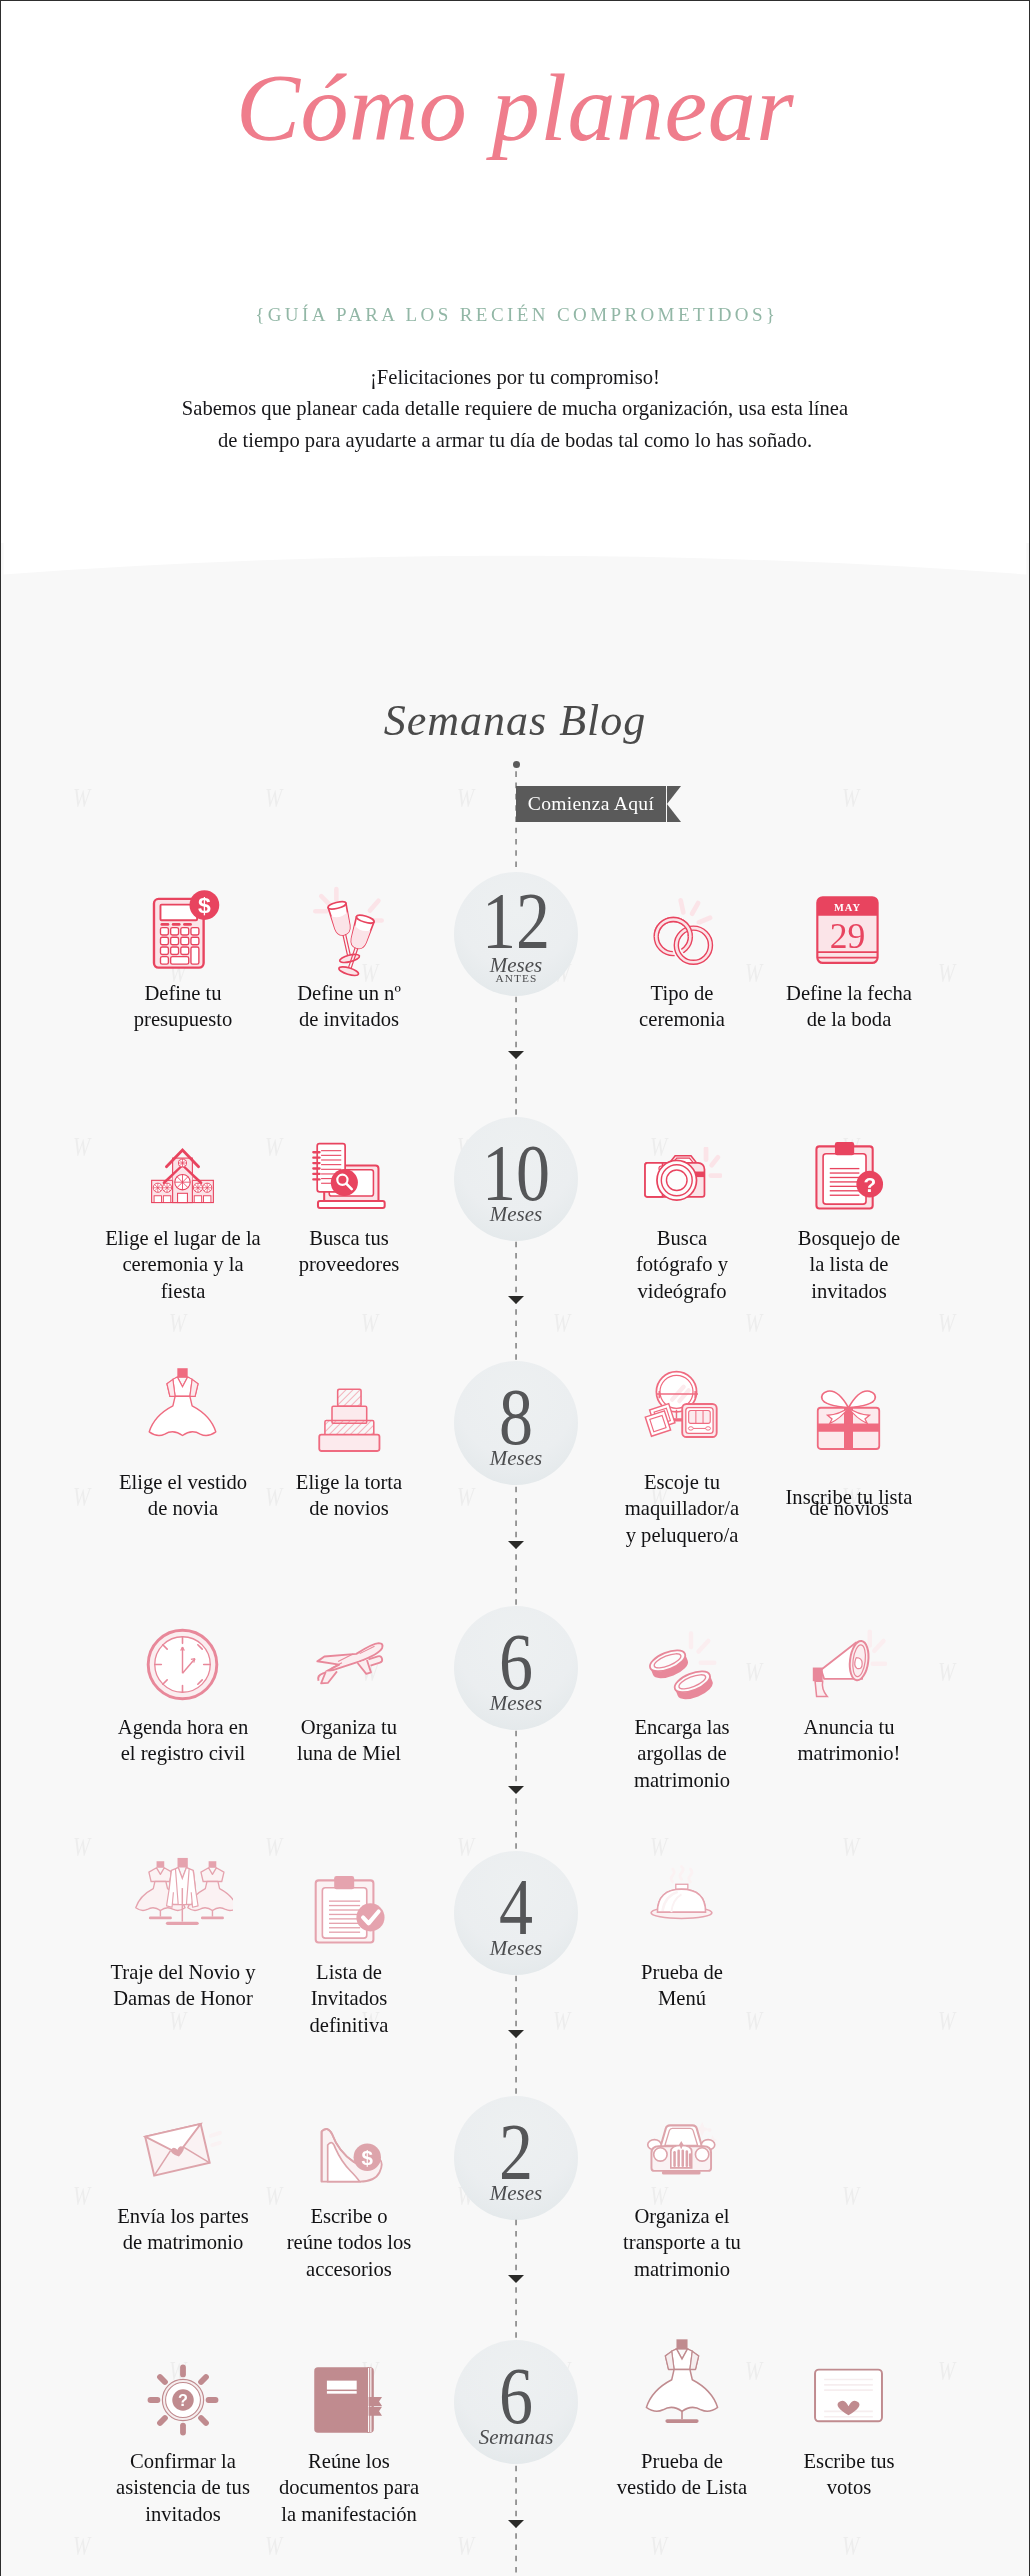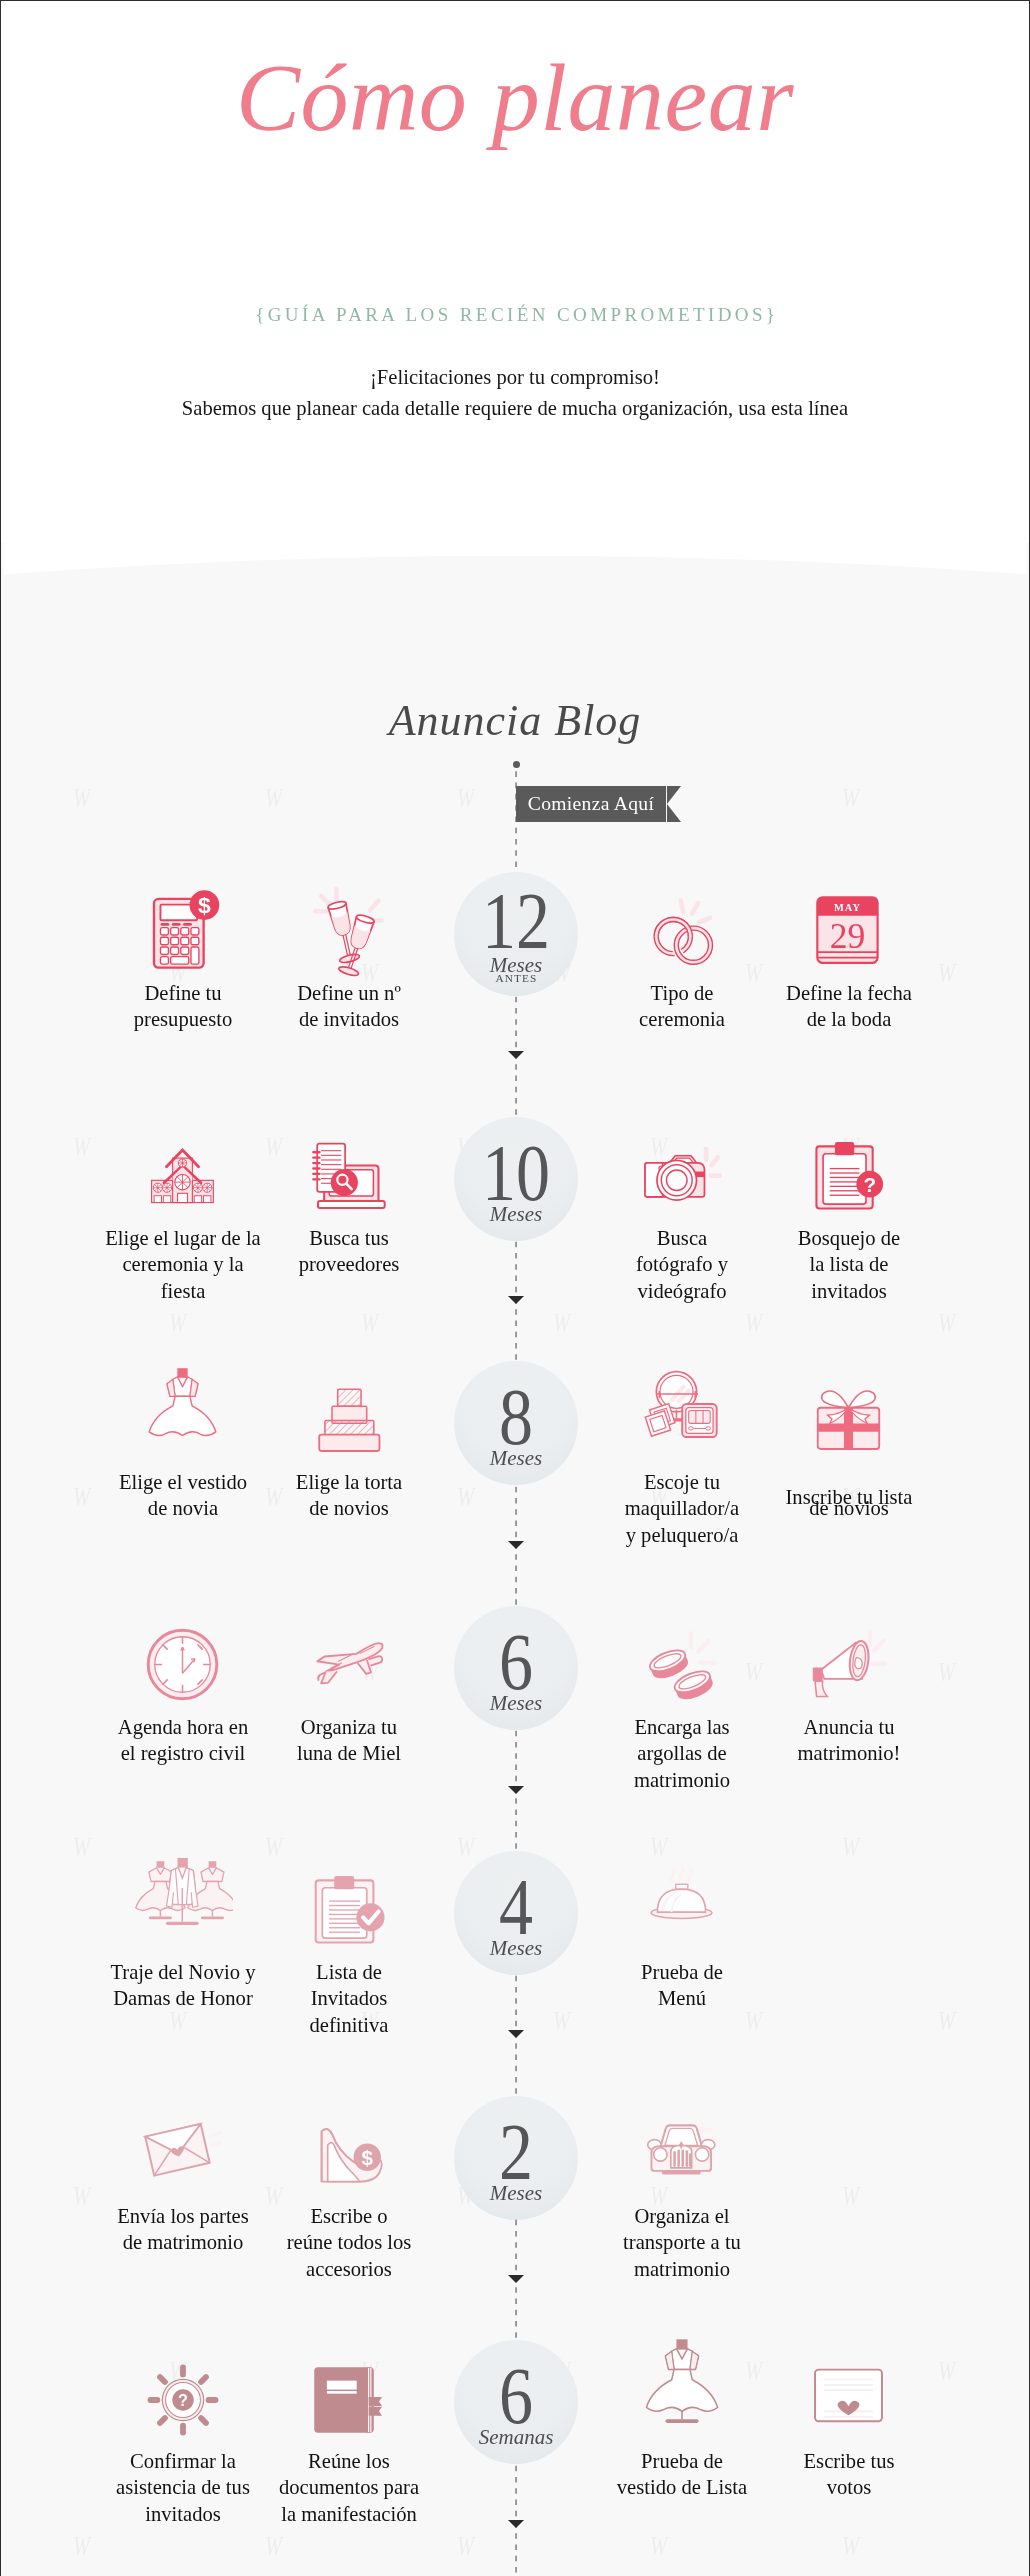--- a/index.html
+++ b/index.html
@@ -5,21 +5,21 @@
 *{box-sizing:border-box;margin:0;padding:0;}
 html{background:#fff;}
 body{width:1030px;font-family:"Liberation Serif",serif;background:#fff;}
 #page{position:relative;width:1030px;height:3846px;overflow:hidden;background:#fff;
       border:1px solid #2e2e2e;}
 .inner{position:absolute;left:0;top:0;width:1028px;height:3844px;overflow:hidden;background:#fff;}
 
 #body-bg{position:absolute;left:0;top:542px;width:1028px;height:3021px;background:#f8f8f8;}
 #curve-top{position:absolute;left:0;top:536px;width:1028px;height:41px;}
 
-.script-title{position:absolute;left:0;top:46px;width:1028px;text-align:center;
+.script-title{position:absolute;left:0;top:56px;width:1028px;text-align:center;
   font-family:"Liberation Serif",serif;font-style:italic;
   font-size:96px;color:#ef7d8c;line-height:101px;letter-spacing:0.5px;}
 .main-title{position:absolute;left:0;top:204px;width:1028px;text-align:center;
   font-family:"Liberation Serif",serif;font-size:58px;color:#e8536b;
   letter-spacing:7.2px;line-height:58px;text-indent:7.2px;}
 .sub-title{position:absolute;left:0;top:304px;width:1028px;text-align:center;
   font-family:"Liberation Serif",serif;font-size:19px;color:#92b7a6;
   letter-spacing:3.4px;line-height:19px;text-indent:3.6px;}
 .intro{position:absolute;left:0;width:1028px;text-align:center;
   font-family:"Liberation Serif",serif;font-size:20.6px;color:#17171a;line-height:23px;}
@@ -133,21 +133,22 @@
 <div class="wm" style="left:72px;top:2532px;font-size:27px">W</div>
 <div class="wm" style="left:264px;top:2532px;font-size:27px">W</div>
 <div class="wm" style="left:456px;top:2532px;font-size:27px">W</div>
 <div class="wm" style="left:649px;top:2532px;font-size:27px">W</div>
 <div class="wm" style="left:841px;top:2532px;font-size:27px">W</div>
 
 <div class="script-title">Cómo planear</div>
 <div class="sub-title">{GUÍA PARA LOS RECIÉN COMPROMETIDOS}</div>
 <div class="intro" style="top:396px">Sabemos que planear cada detalle requiere de mucha organización, usa esta línea</div>
 <div class="intro" style="top:365px">¡Felicitaciones por tu compromiso!</div>
-<div class="brand-name" style="top:698px">Anuncia Blog</div>
+<div class="intro" style="top:428px">de tiempo para ayudarte a armar tu día de bodas tal como lo has soñado.</div>
+<div class="brand-name" style="top:698px">Semanas Blog</div>
 <div class="axis-dot" style="top:760px"></div>
 <div class="axis" style="top:770px;height:101px">
         <svg width="4.1" height="101" viewBox="0 0 8 196" xmlns="http://www.w3.org/2000/svg">
           <line x1="4" y1="0" x2="4" y2="196" stroke="#6d6d6d" stroke-width="2.6" stroke-dasharray="11 11"></line>
         </svg>
       </div>
 <div class="banner" style="left:515px;top:785px;width:150px">Comienza Aquí</div>
 <div class="banner-tail" style="left:666px;top:785px"></div>
 <div class="circle" style="left:453px;top:871px">
   <div class="num" style="top:9.3px;font-size:81px">12</div>

